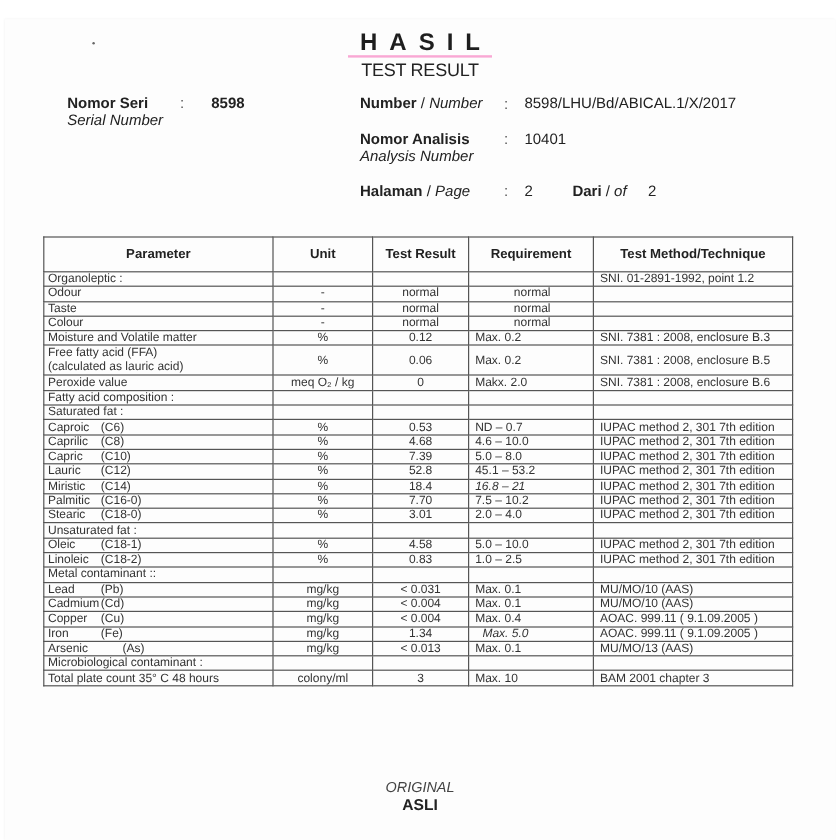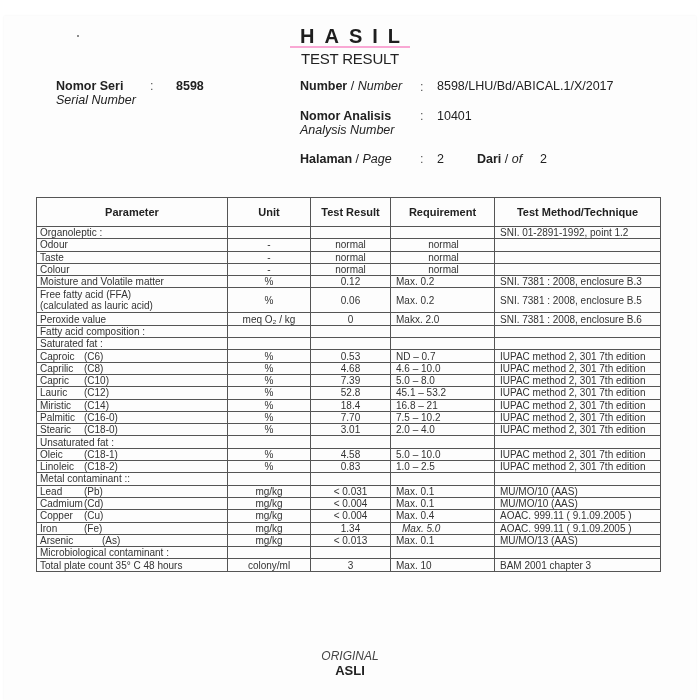--- a/index.html
+++ b/index.html
@@ -190,21 +190,21 @@
         <td class="l ind"><span class="pn">Lauric</span><span>(C12)</span></td>
         <td class="c">%</td>
         <td class="c">52.8</td>
         <td class="l" style="padding-left: 5px;">45.1 – 53.2</td>
         <td class="l" style="padding-left: 5px;">IUPAC method 2, 301 7th edition</td>
       </tr>
       <tr>
         <td class="l ind"><span class="pn">Miristic</span><span>(C14)</span></td>
         <td class="c">%</td>
         <td class="c">18.4</td>
-        <td class="l" style="padding-left: 5px;">16.8 – 21</td>
+        <td class="l" style="padding-left: 5px; font-style: italic;">16.8 – 21</td>
         <td class="l" style="padding-left: 5px;">IUPAC method 2, 301 7th edition</td>
       </tr>
       <tr>
         <td class="l ind"><span class="pn">Palmitic</span><span>(C16-0)</span></td>
         <td class="c">%</td>
         <td class="c">7.70</td>
         <td class="l" style="padding-left: 5px;">7.5 – 10.2</td>
         <td class="l" style="padding-left: 5px;">IUPAC method 2, 301 7th edition</td>
       </tr>
       <tr>

